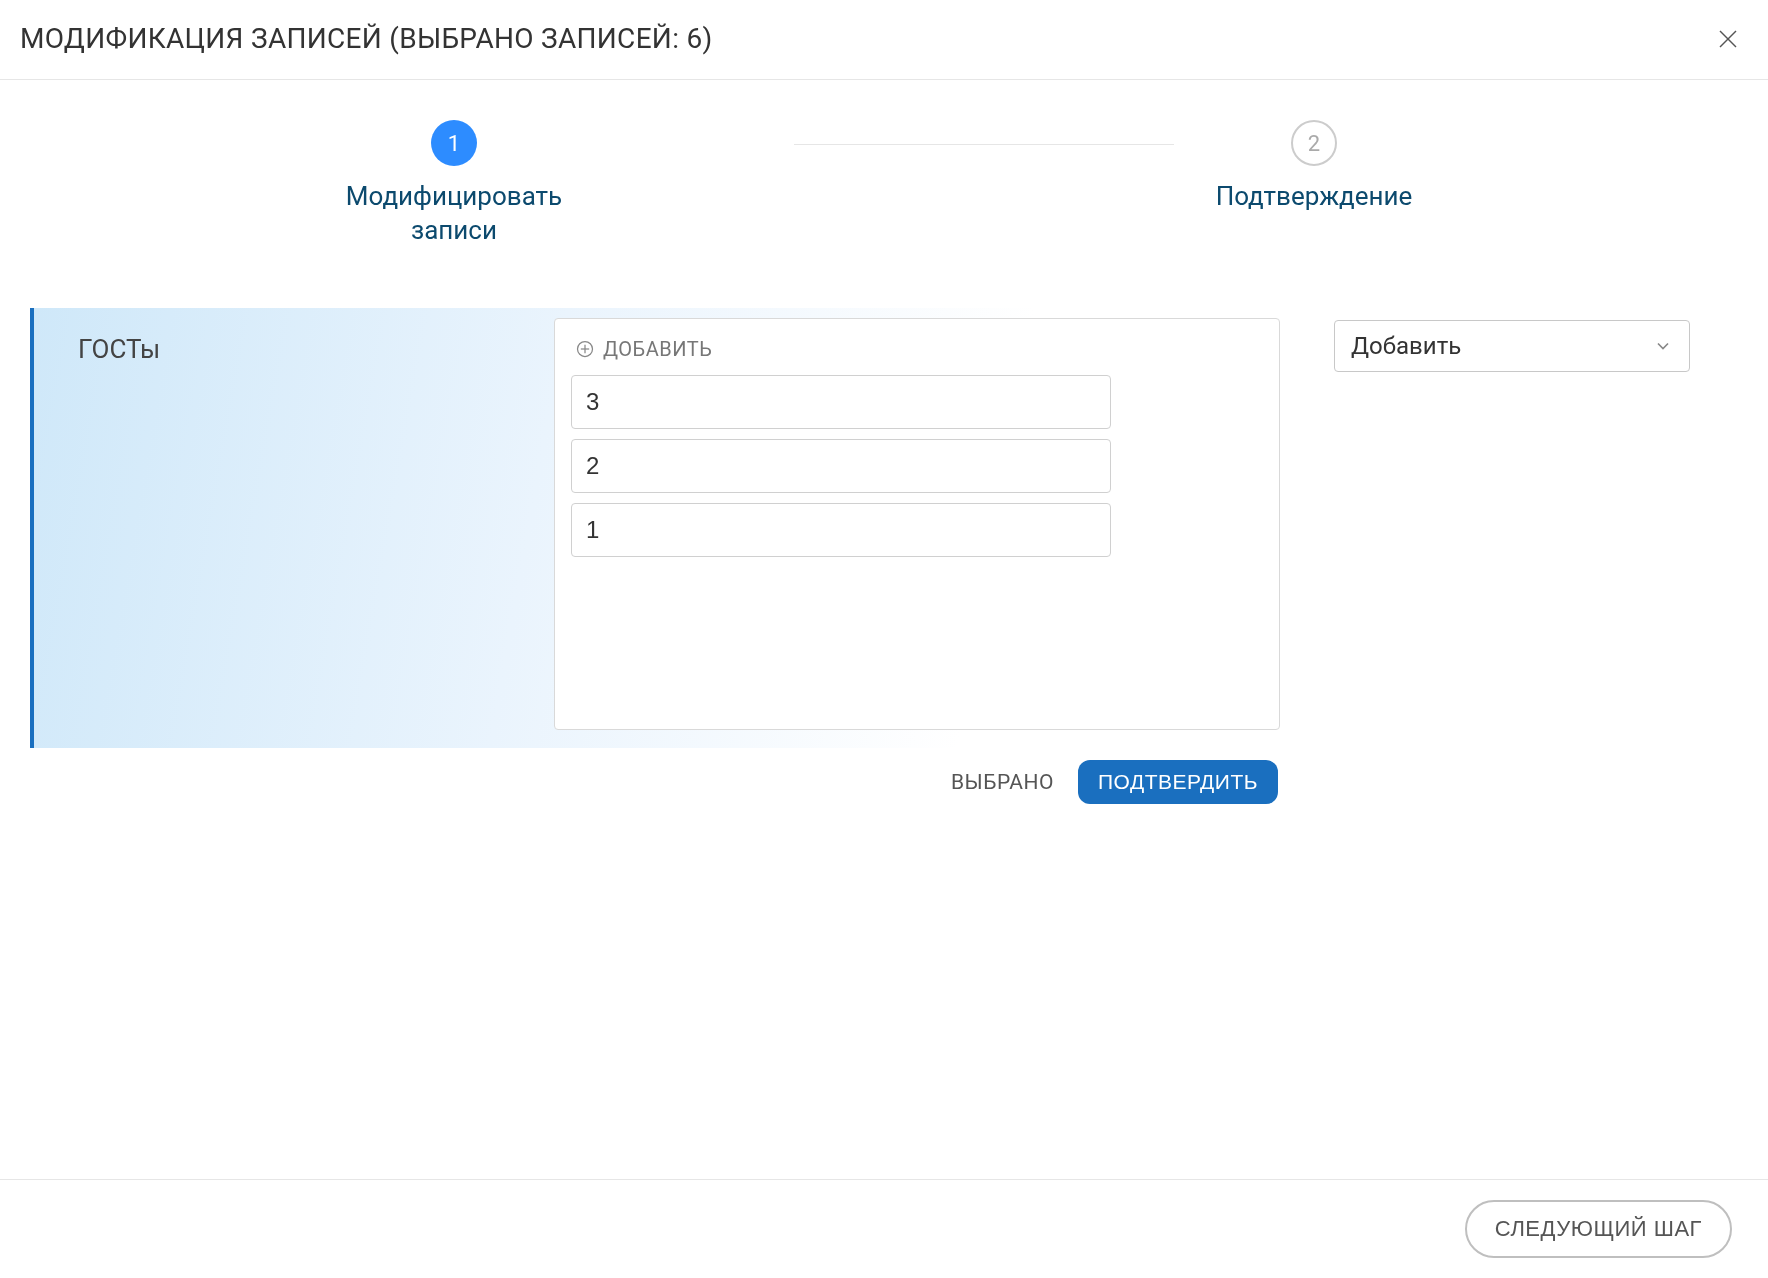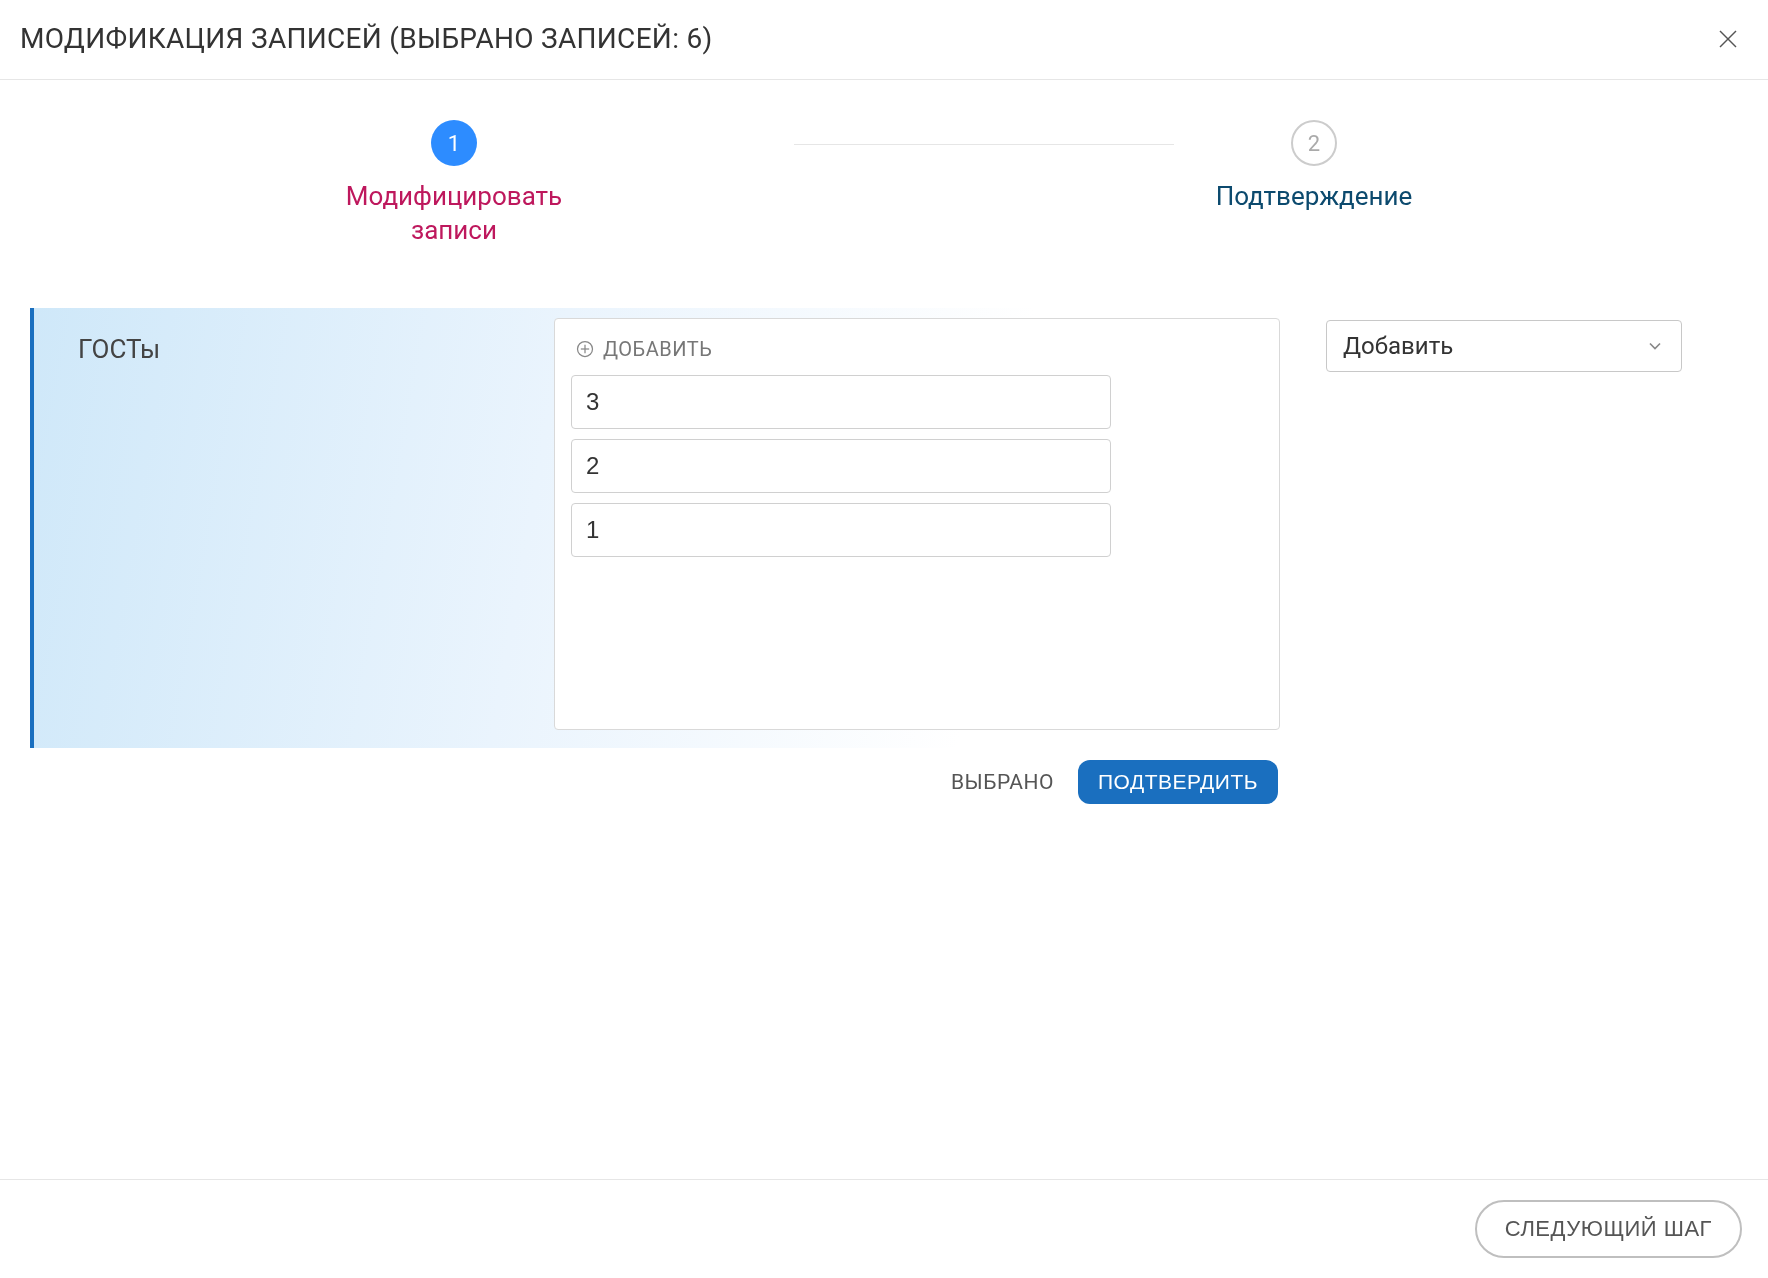--- a/index.html
+++ b/index.html
@@ -11,46 +11,46 @@
   .close-btn svg { width: 24px; height: 24px; stroke: #555; stroke-width: 1.5; }
 
   .modal-body { flex: 1; overflow: auto; padding: 0 30px; }
 
   .stepper { display:flex; align-items:flex-start; justify-content:center; margin:40px auto 60px auto; width: 1200px; position:relative; }
   .stepper-line { position:absolute; top:24px; left:510px; right:310px; height:1px; background:#e6e6e6; }
   .step { display:flex; flex-direction:column; align-items:center; width:300px; text-align:center; z-index:1; }
   .step-circle { width:46px; height:46px; border-radius:50%; display:flex; align-items:center; justify-content:center; font-size:22px; margin-bottom:14px; background:#fff; }
   .step.active .step-circle { background:#2d8cff; color:#fff; }
   .step.inactive .step-circle { border:2px solid #ccc; color:#aaa; }
-  .step-label { font-size:26px; color:#be185d; line-height:1.3; }
+  .step-label { font-size:26px; color:#0c4a6e; line-height:1.3; }
   .step.inactive .step-label { color:#0c4a6e; }
 
   .tabs { display:flex; border-bottom:1px solid #d8d8d8; margin: 0 0 0 0; }
   .tab { font-size:26px; padding: 8px 4px 12px 4px; margin-right:26px; color:#333; cursor:pointer; position:relative; }
   .tab.active { color:#1a6fbf; }
   .tab.active::after { content:""; position:absolute; left:0; right:0; bottom:-1px; height:3px; background:#1a6fbf; }
   .tab-dot { position:absolute; top:2px; right:-10px; width:7px; height:7px; border-radius:50%; background:#e55353; }
 
-  .content-row { display:flex; gap:0; margin-top:0; }
+  .content-row { display:flex; gap:8px; margin-top:0; }
   .left-panel { width:1262px; display:flex; border-left:4px solid #1a6fbf; background:linear-gradient(100deg,#cfe8f9 0%, #eaf4fd 40%, #ffffff 75%); min-height:440px; }
   .attr-label { width:520px; padding:26px 20px 0 44px; font-size:26px; color:#444; }
   .values-box { flex:1; background:#fff; border:1px solid #d9d9d9; border-radius:4px; margin:10px 12px 18px 0; padding:18px 16px 16px 16px; display:flex; flex-direction:column; }
   .add-row { display:flex; align-items:center; gap:8px; color:#777; cursor:pointer; margin-bottom:14px; padding-left:4px; }
   .add-row svg { width:20px; height:20px; stroke:#888; fill:none; stroke-width:1.5; }
   .add-row span { font-size:20px; letter-spacing:0.5px; }
   .value-input { width:540px; height:54px; border:1px solid #d0d0d0; border-radius:4px; font-size:24px; padding:0 14px; margin-bottom:10px; color:#333; background:#fff; }
   .panel-actions { display:flex; justify-content:flex-end; gap:24px; align-items:center; padding:12px 14px 16px 0; }
   .btn-text { font-size:21px; color:#555; letter-spacing:0.5px; cursor:pointer; }
   .btn-primary { background:#1a6fbf; color:#fff; border:none; border-radius:12px; font-size:21px; letter-spacing:0.5px; padding:10px 20px; cursor:pointer; }
 
   .right-panel { width:390px; padding:12px 0 0 34px; }
   .select-box { display:flex; align-items:center; justify-content:space-between; width:100%; height:52px; border:1px solid #c8c8c8; border-radius:4px; padding:0 16px; font-size:24px; color:#333; cursor:pointer; background:#fff; }
   .select-box svg { width:20px; height:20px; stroke:#888; fill:none; stroke-width:2; }
 
-  .modal-footer { border-top:1px solid #e6e6e6; padding:20px 26px; display:flex; justify-content:flex-end; }
+  .modal-footer { border-top:1px solid #e6e6e6; padding:20px 36px; display:flex; justify-content:flex-end; }
   .btn-outline { border:2px solid #bfbfbf; background:#fff; color:#555; font-size:22px; letter-spacing:0.5px; padding:14px 28px; border-radius:32px; cursor:pointer; }
 
   .panel-wrap { display:flex; flex-direction:column; width:1262px; }
 </style>
 </head>
 <body>
 
 <div class="modal">
 
   <div class="modal-header">

